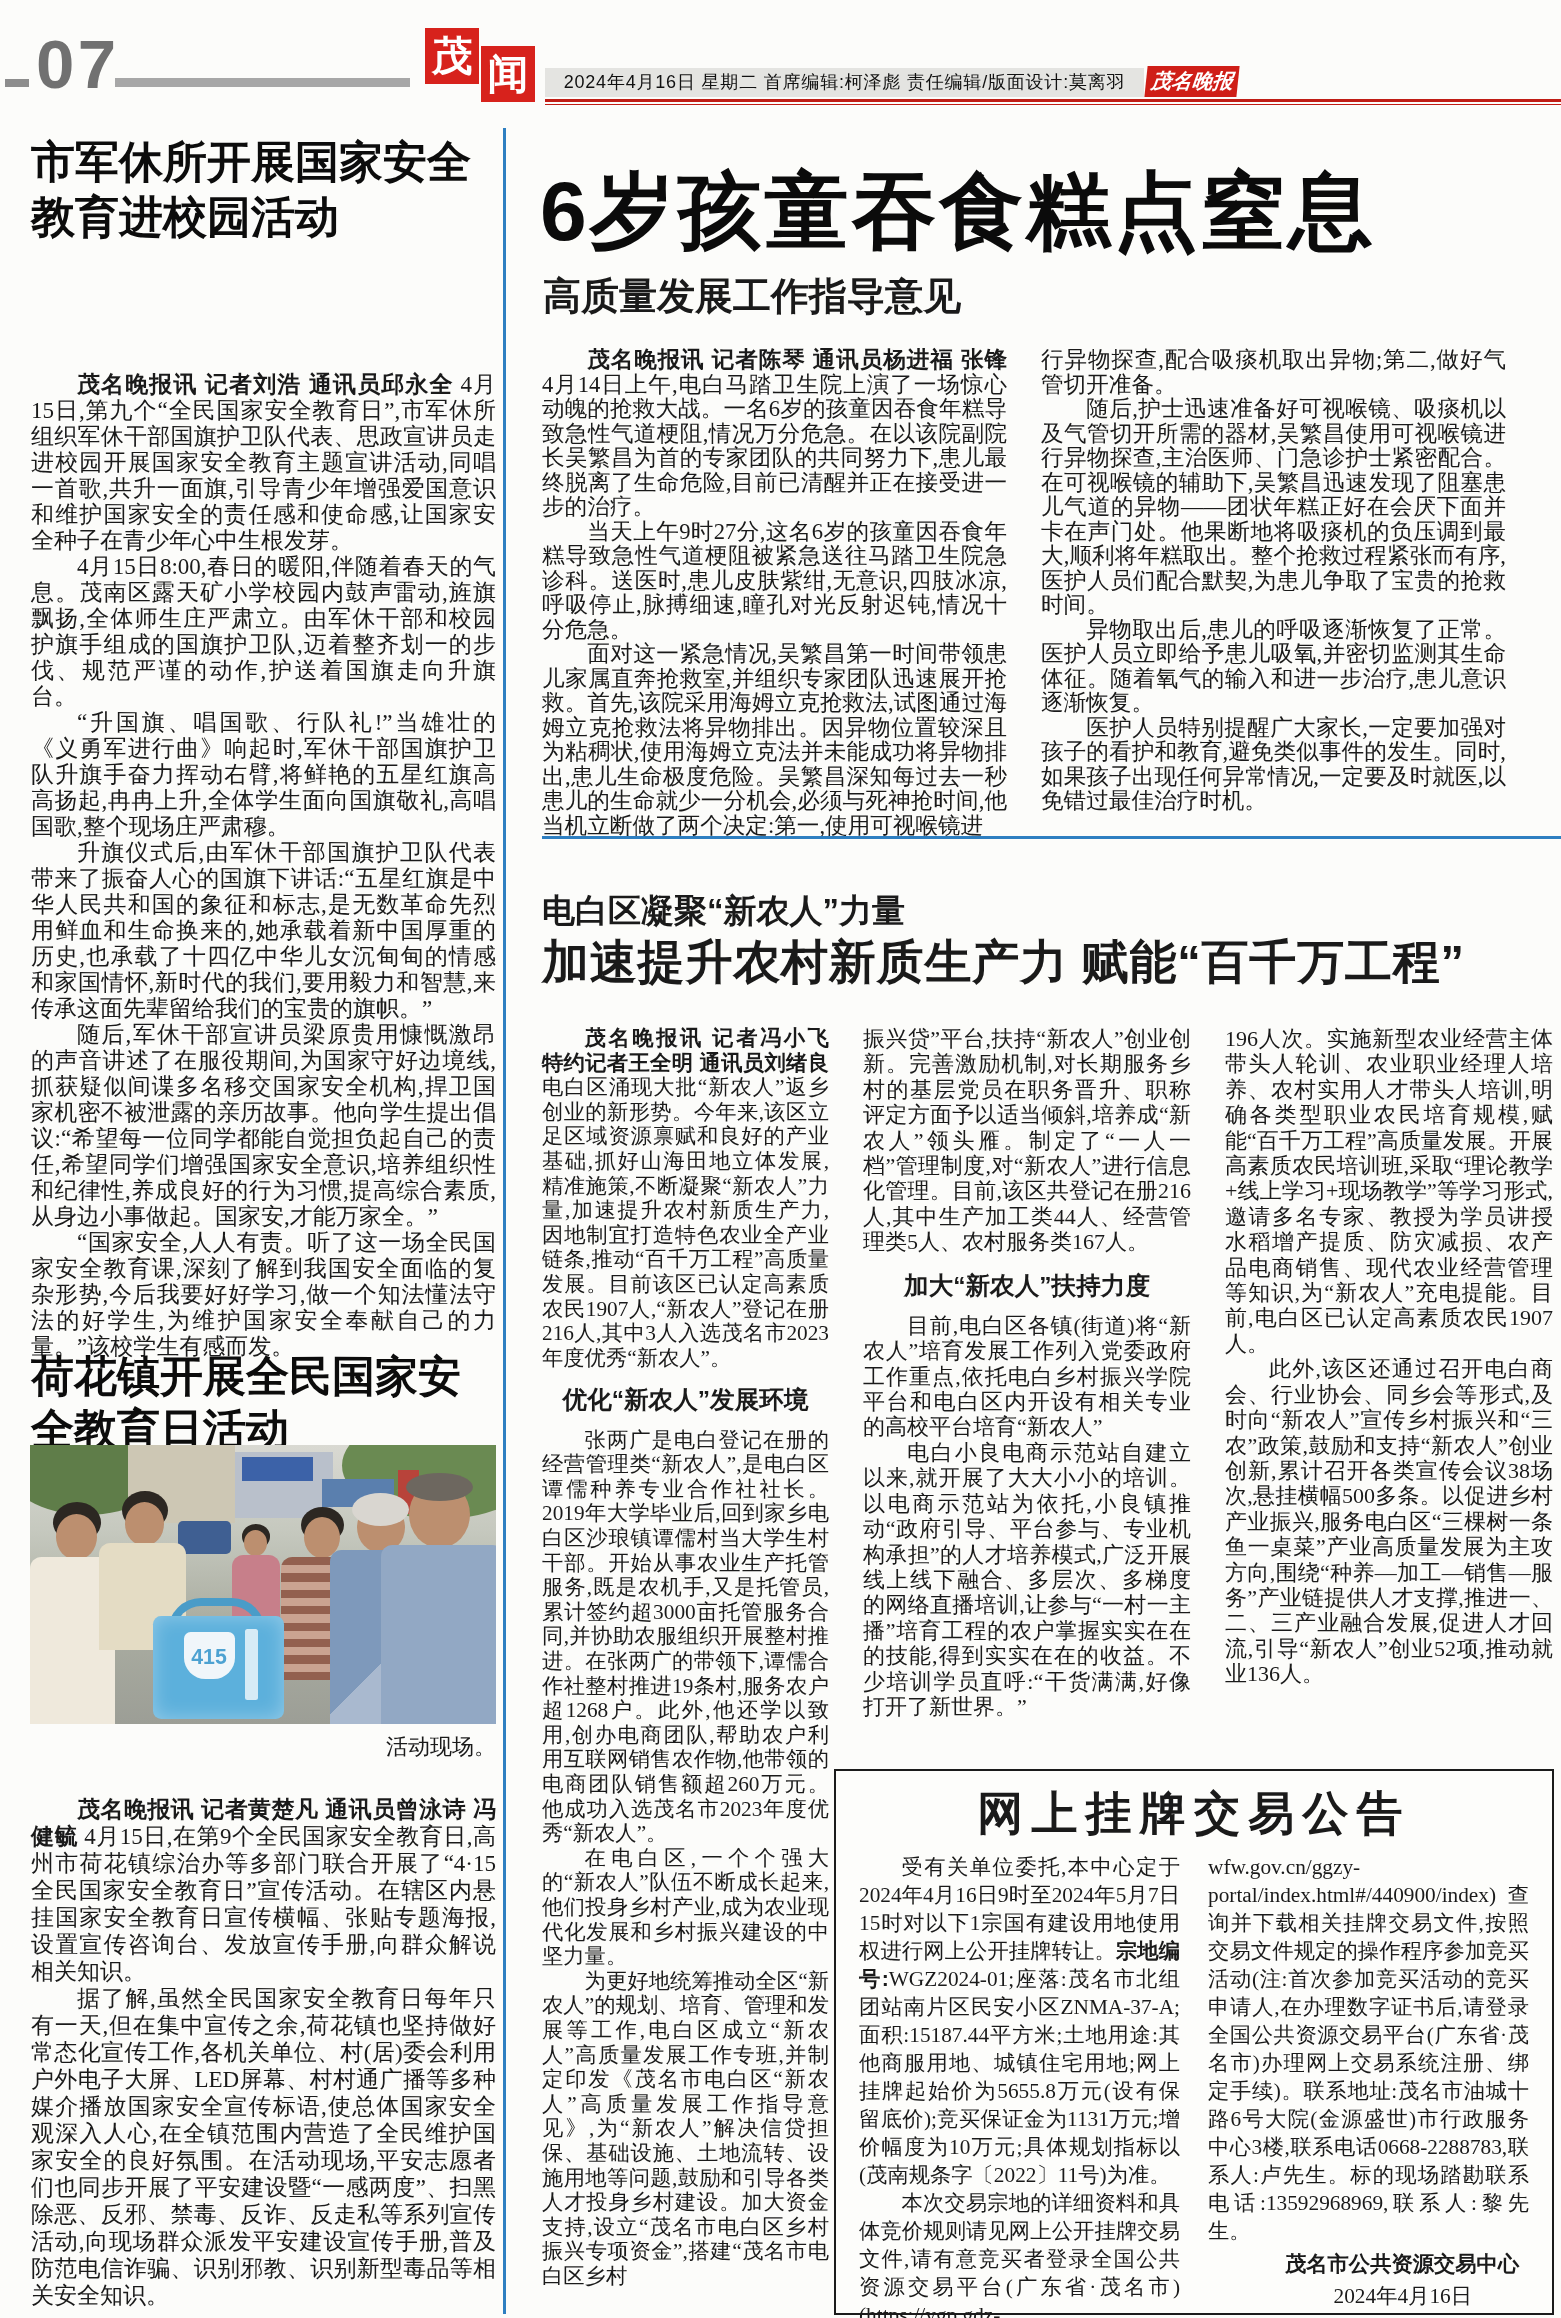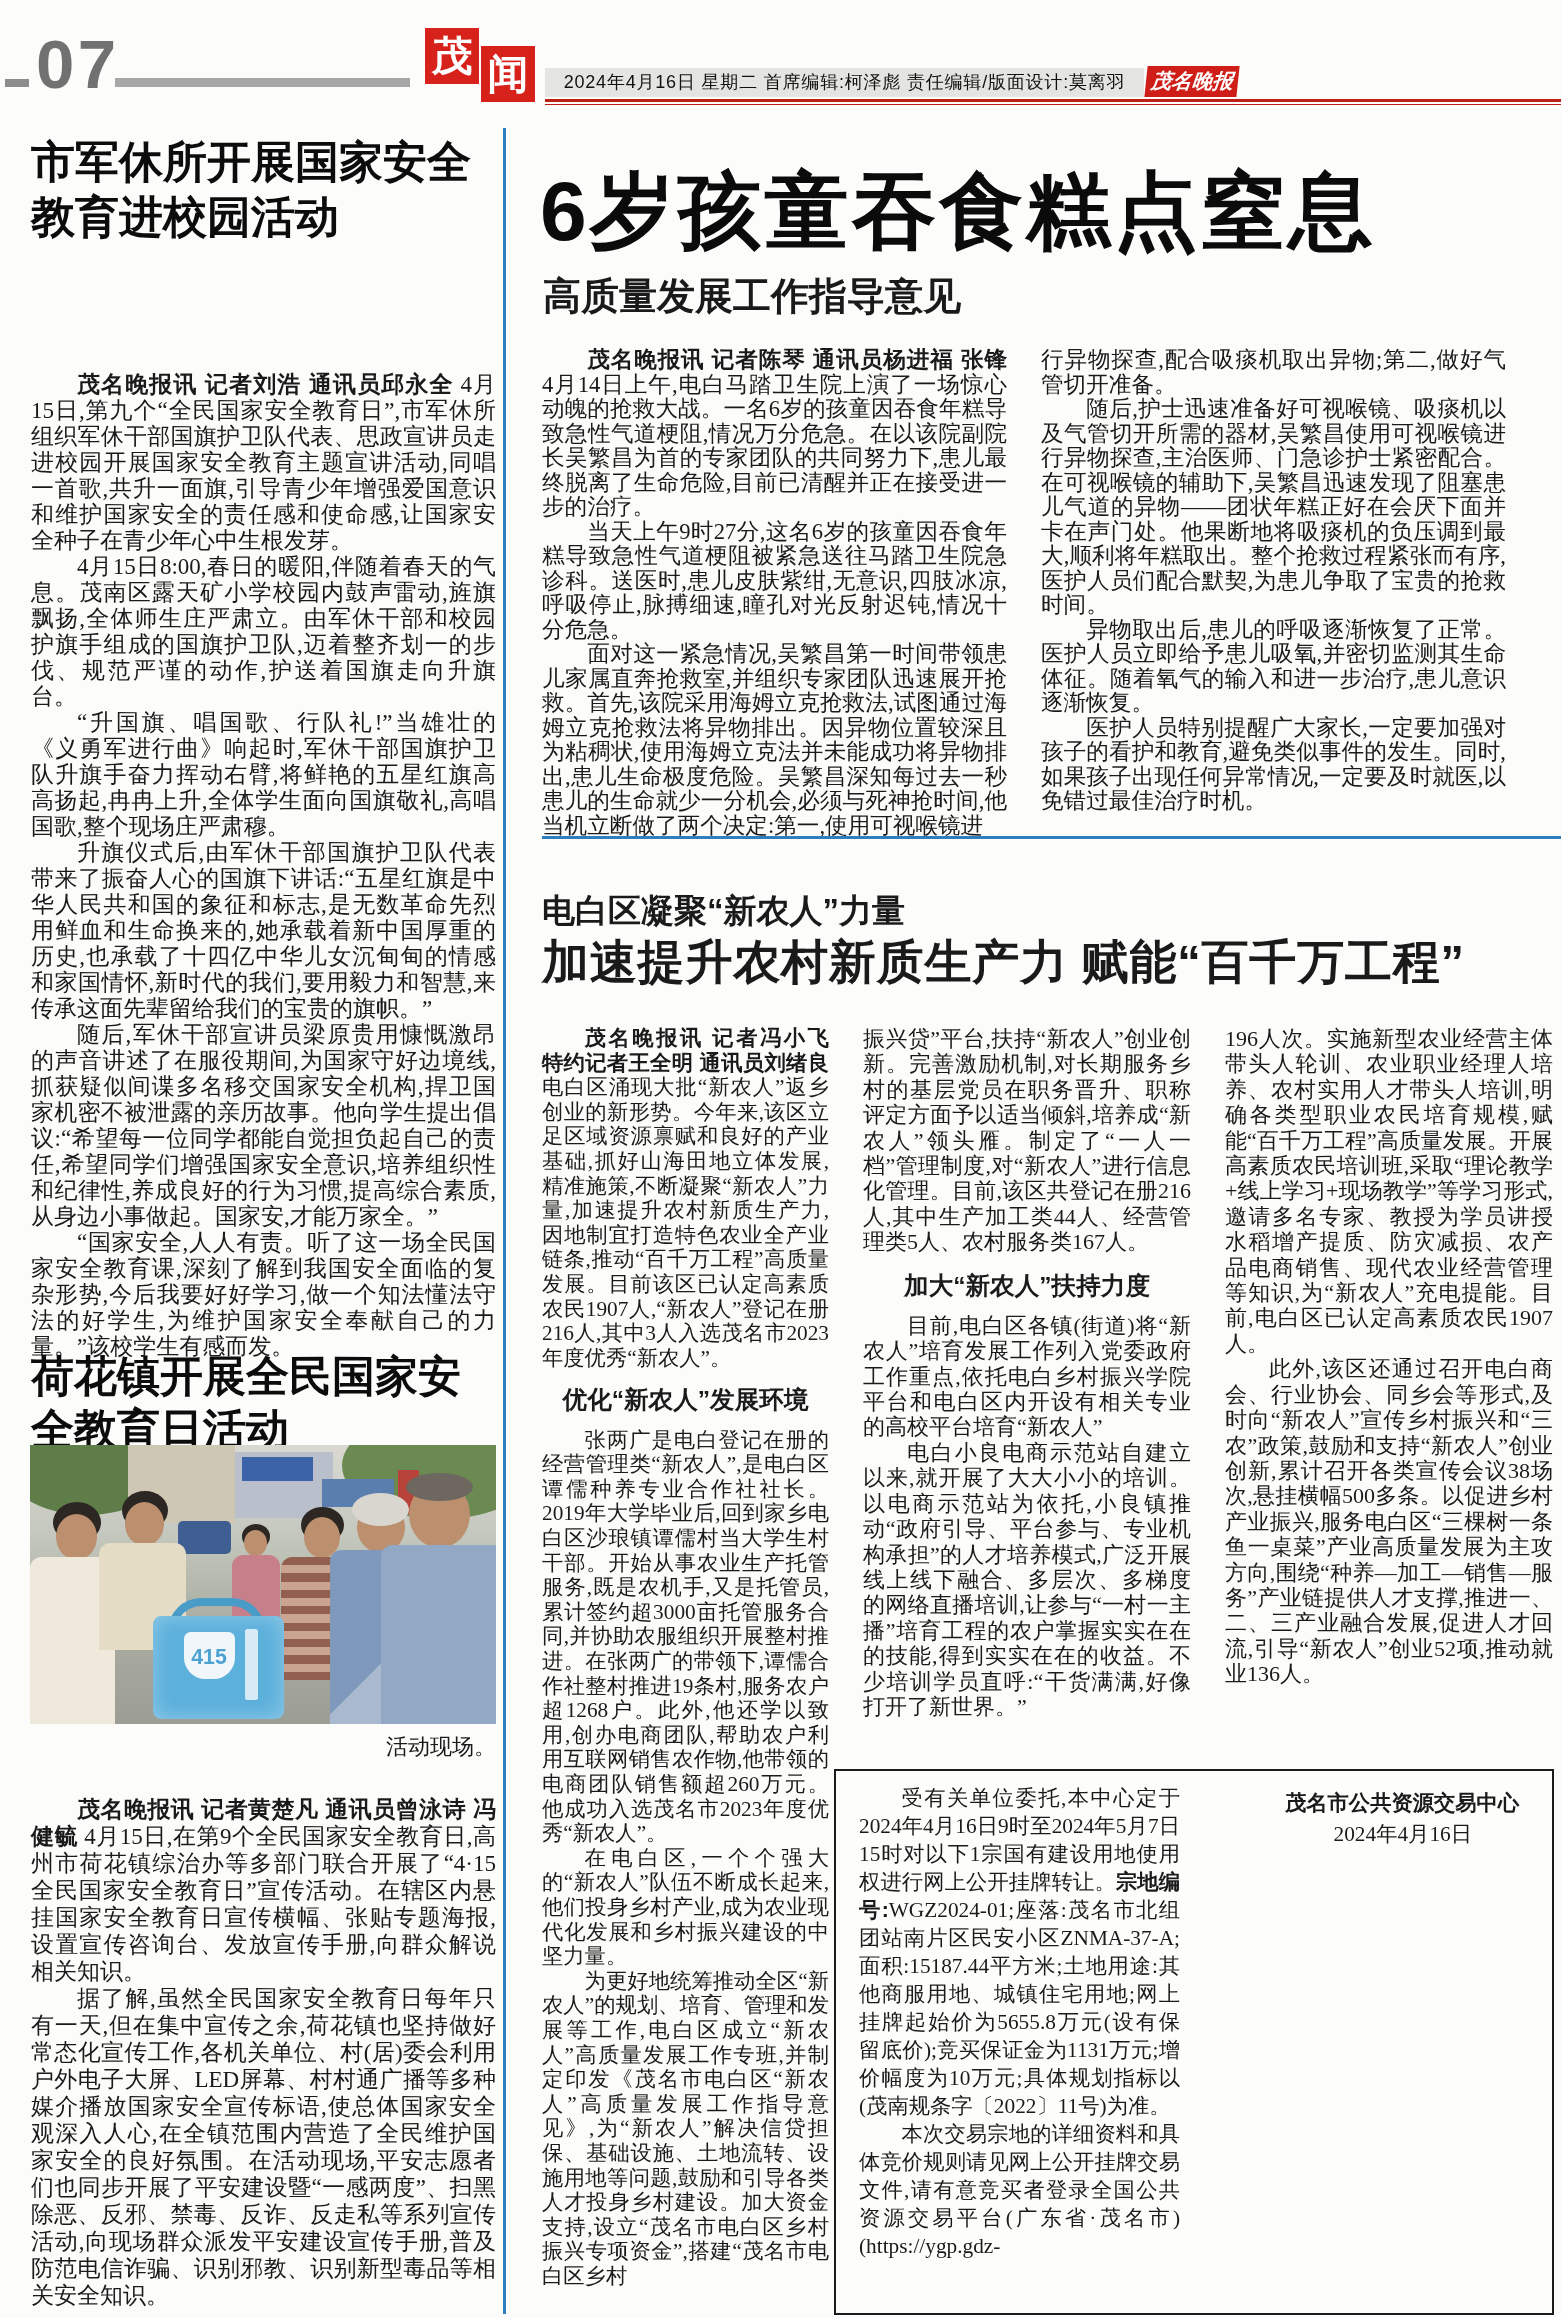--- a/index.html
+++ b/index.html
@@ -217,26 +217,28 @@
     <p class="subhead-mid">加大“新农人”扶持力度</p>
     <p class="para">目前,电白区各镇(街道)将“新农人”培育发展工作列入党委政府工作重点,依托电白乡村振兴学院平台和电白区内开设有相关专业的高校平台培育“新农人”</p>
     <p class="para">电白小良电商示范站自建立以来,就开展了大大小小的培训。以电商示范站为依托,小良镇推动“政府引导、平台参与、专业机构承担”的人才培养模式,广泛开展线上线下融合、多层次、多梯度的网络直播培训,让参与“一村一主播”培育工程的农户掌握实实在在的技能,得到实实在在的收益。不少培训学员直呼:“干货满满,好像打开了新世界。”</p>
   </div>
   <div class="abs midc3">
     <p class="para cont">196人次。实施新型农业经营主体带头人轮训、农业职业经理人培养、农村实用人才带头人培训,明确各类型职业农民培育规模,赋能“百千万工程”高质量发展。开展高素质农民培训班,采取“理论教学+线上学习+现场教学”等学习形式,邀请多名专家、教授为学员讲授水稻增产提质、防灾减损、农产品电商销售、现代农业经营管理等知识,为“新农人”充电提能。目前,电白区已认定高素质农民1907人。</p>
     <p class="para">此外,该区还通过召开电白商会、行业协会、同乡会等形式,及时向“新农人”宣传乡村振兴和“三农”政策,鼓励和支持“新农人”创业创新,累计召开各类宣传会议38场次,悬挂横幅500多条。以促进乡村产业振兴,服务电白区“三棵树一条鱼一桌菜”产业高质量发展为主攻方向,围绕“种养—加工—销售—服务”产业链提供人才支撑,推进一、二、三产业融合发展,促进人才回流,引导“新农人”创业52项,推动就业136人。</p>
   </div>
 
   <div class="abs noticebox">
+    <div class="ntitle">网上挂牌交易公告</div>
     <div class="ncols">
       <div class="ncol">
         <p class="para"><span>受有关单位委托,本中心定于2024年4月16日9时至2024年5月7日15时对以下1宗国有建设用地使用权进行网上公开挂牌转让。</span><b class="byline">宗地编号:</b><span>WGZ2024-01;座落:茂名市北组团站南片区民安小区ZNMA-37-A;面积:15187.44平方米;土地用途:其他商服用地、城镇住宅用地;网上挂牌起始价为5655.8万元(设有保留底价);竞买保证金为1131万元;增价幅度为10万元;具体规划指标以(茂南规条字〔2022〕11号)为准。</span></p>
         <p class="para">本次交易宗地的详细资料和具体竞价规则请见网上公开挂牌交易文件,请有意竞买者登录全国公共资源交易平台(广东省·茂名市)(https://ygp.gdz-</p>
       </div>
       <div class="ncol">
+        <p class="para cont">wfw.gov.cn/ggzy-portal/index.html#/440900/index)查询并下载相关挂牌交易文件,按照交易文件规定的操作程序参加竞买活动(注:首次参加竞买活动的竞买申请人,在办理数字证书后,请登录全国公共资源交易平台(广东省·茂名市)办理网上交易系统注册、绑定手续)。联系地址:茂名市油城十路6号大院(金源盛世)市行政服务中心3楼,联系电话0668-2288783,联系人:卢先生。标的现场踏勘联系电话:13592968969,联系人:黎先生。</p>
         <p class="para nsig">茂名市公共资源交易中心</p>
         <p class="para ndate">2024年4月16日</p>
       </div>
     </div>
   </div>
 
 </div>
 
 
 </body></html>

